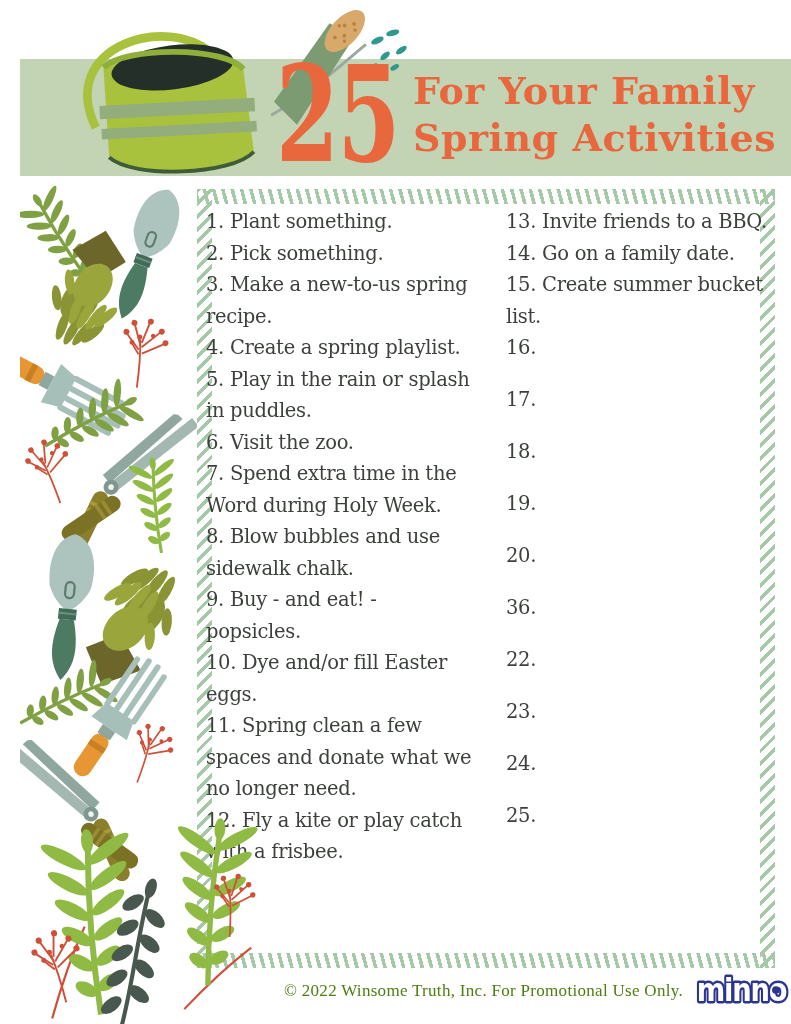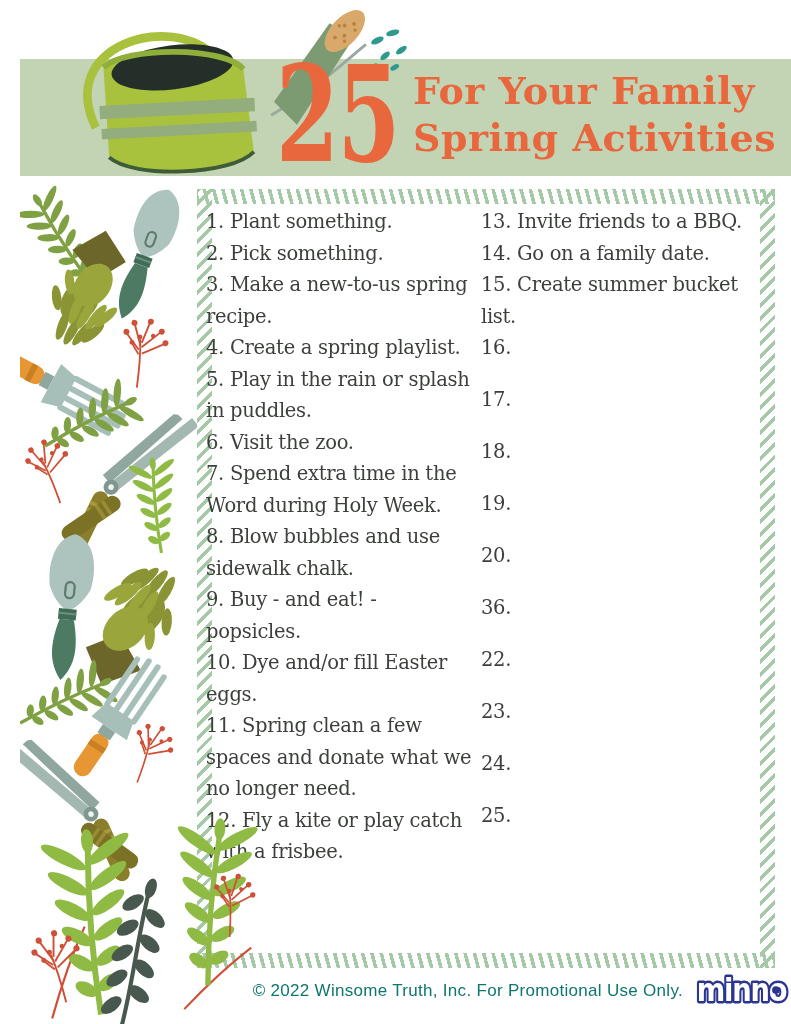--- a/index.html
+++ b/index.html
@@ -19,25 +19,25 @@
   .edge.h{left:0;right:0;height:15px;
           background:repeating-linear-gradient(75deg,#a5c8a6 0 3.5px,transparent 3.5px 9px);}
   .edge.v{top:0;bottom:0;width:15px;
           background:repeating-linear-gradient(135deg,#a5c8a6 0 3.5px,transparent 3.5px 9px);}
   .edge.t{top:0;} .edge.b{bottom:0;} .edge.l{left:0;} .edge.r{right:0;}
   
   .col{position:absolute;top:206px;z-index:3;color:#3c403b;font-size:19.5px;line-height:31.5px;
        letter-spacing:-.3px;}
   .col p{margin:0;}
   .col-left{left:186px;width:268px;}
-  .col-right{left:461px;width:262px;}
+  .col-right{left:486px;width:262px;}
   .col-right p.spaced{margin-top:20.5px;}
   
-  .copyright{position:absolute;top:981px;right:128px;z-index:3;color:#0f766e;
-             font-family:Liberation Sans, sans-serif;font-size:17px;letter-spacing:.3px;text-align:right;}
+  .copyright{position:absolute;top:981px;right:128px;z-index:3;color:#4d7c0f;
+             font-family:Liberation Serif, serif;font-size:17px;letter-spacing:.3px;text-align:right;}
   .logo{position:absolute;top:969px;left:674px;width:98px;height:42px;z-index:3;overflow:visible;}
   .logo text{font-family:"DejaVu Sans",sans-serif;font-weight:bold;font-size:46px;
              fill:#ffffff;stroke:#2b3590;stroke-width:7px;paint-order:stroke;
              stroke-linejoin:round;letter-spacing:-2px;}
   
   .decor{position:absolute;left:0;top:180px;width:791px;height:844px;z-index:5;pointer-events:none;}
   .hidden-defs{position:absolute;width:0;height:0;overflow:hidden;}
 </style>
 </head>
 <body>

